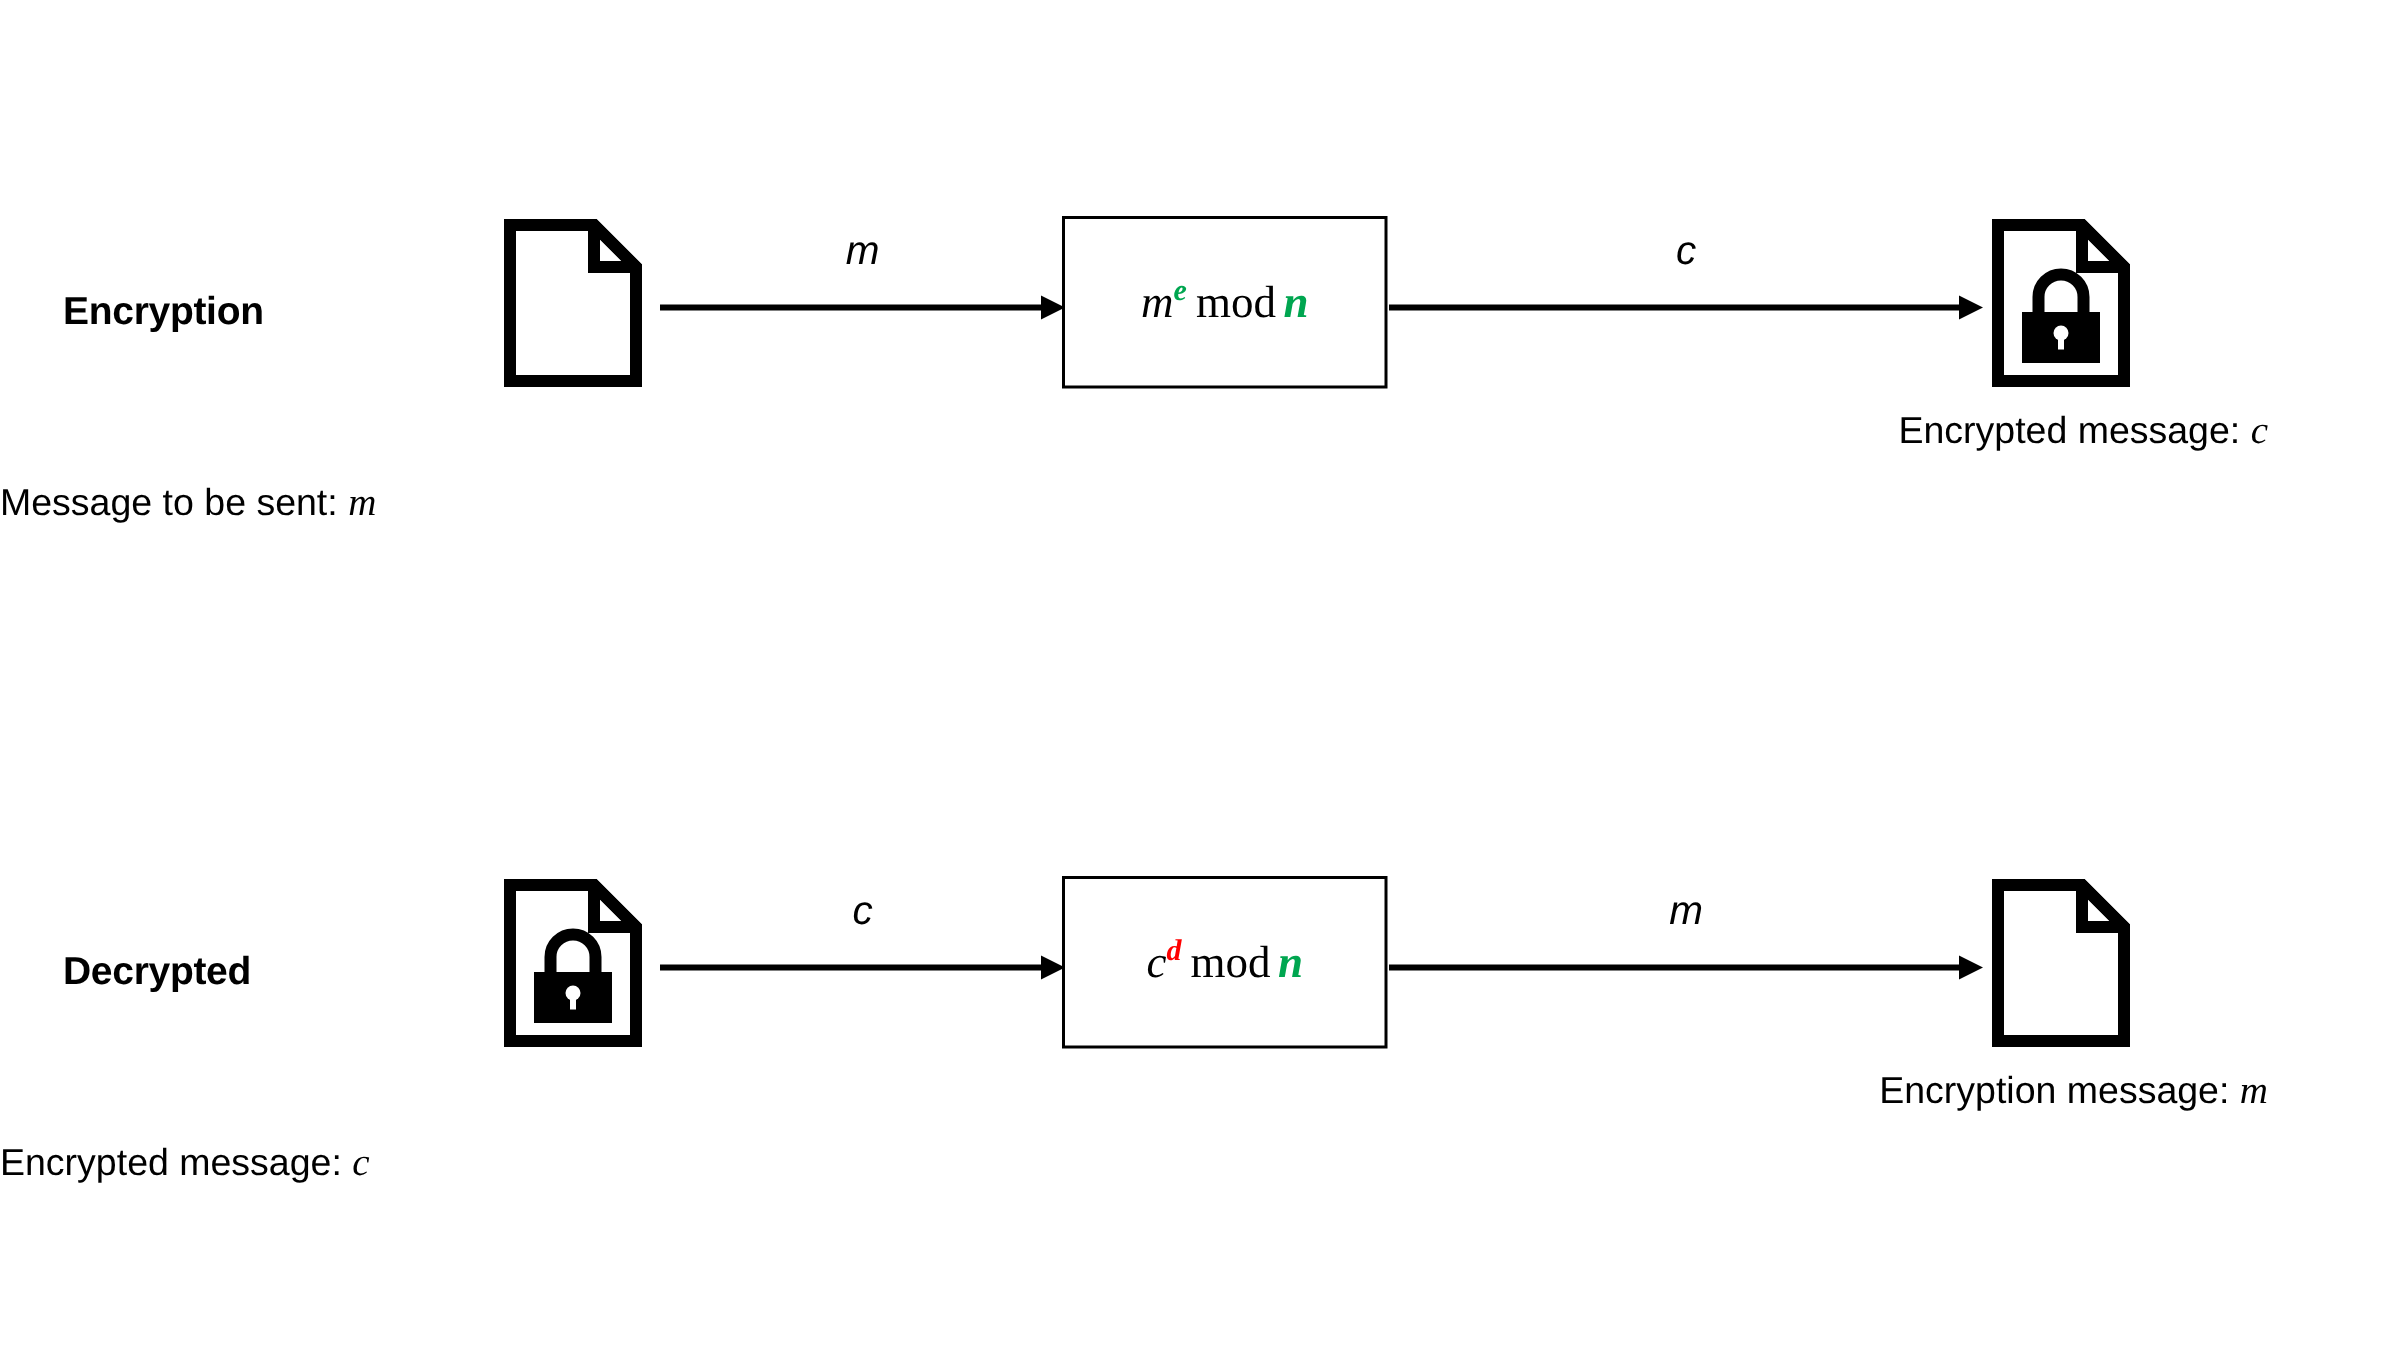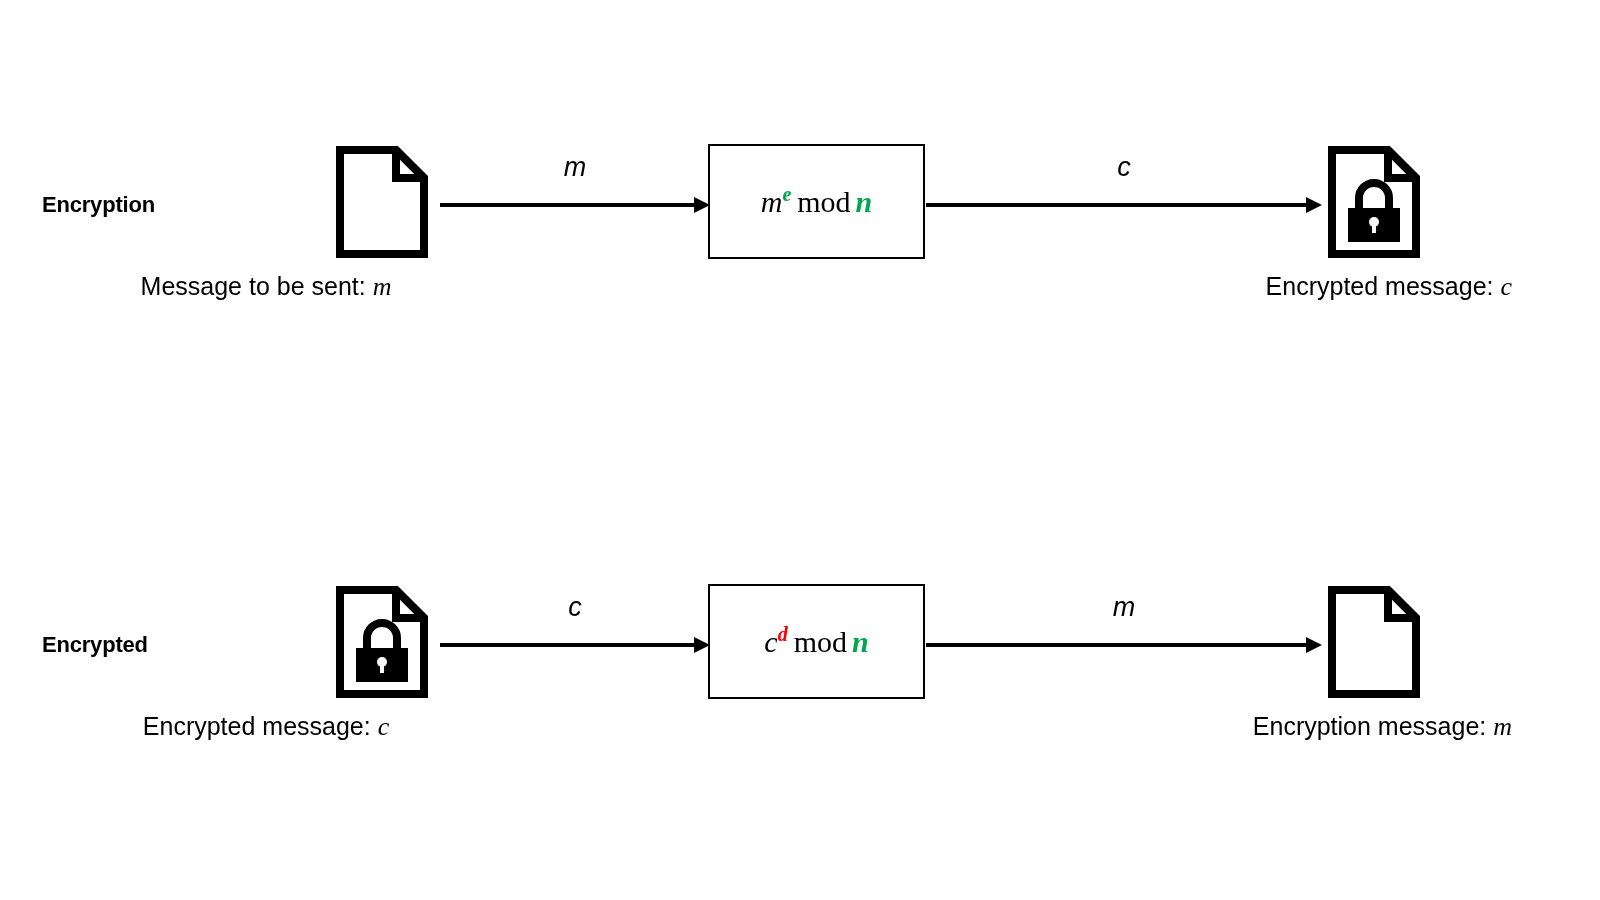--- a/index.html
+++ b/index.html
@@ -28,21 +28,21 @@
     width: 1600px;
   }
   .row-encryption { top: 130px; }
   .row-decryption { top: 570px; }
 
   
   .section-title {
     position: absolute;
     left: 42px;
     top: 62px;
-    font-size: 22px;
+    font-size: 26px;
     font-weight: bold;
     letter-spacing: -0.2px;
     white-space: nowrap;
   }
 
   
   .doc-icon {
     position: absolute;
     left: 336px;
     top: 16px;
@@ -54,21 +54,22 @@
   
   .caption {
     position: absolute;
     top: 142px;
     font-size: 25px;
     white-space: nowrap;
   }
   .caption-left {
     left: 0;
     width: 532px;
-    text-align: center;
+    text-align: left;
+    margin-top: 48px;
   }
   .caption-right {
     left: 1000px;
     width: 512px;
     text-align: right;
   }
   .caption .var {
     font-family: "Liberation Serif", serif;
     font-style: italic;
     font-size: 26px;
@@ -189,21 +190,21 @@
       </svg>
     </div>
 
     <div class="caption caption-right">
       <span>Encrypted message: </span><span class="var">c</span>
     </div>
   </div>
 
   <div class="row row-decryption">
 
-    <div class="section-title">Encrypted</div>
+    <div class="section-title">Decrypted</div>
 
     <div class="doc-icon">
       <svg viewBox="0 0 92 112" xmlns="http://www.w3.org/2000/svg" aria-hidden="true">
         <path d="M4 4 H60 L88 32 V108 H4 Z" fill="none" stroke="#000000" stroke-width="8" stroke-linejoin="miter"></path>
         <path d="M60 4 L60 32 L88 32 Z" fill="none" stroke="#000000" stroke-width="8" stroke-linejoin="miter"></path>
         <path d="M31 62 V52 a15 15 0 0 1 30 0 V62" fill="none" stroke="#000000" stroke-width="8"></path>
         <rect x="20" y="62" width="52" height="34" fill="#000000"></rect>
         <circle cx="46" cy="76" r="5" fill="#ffffff"></circle>
         <rect x="44" y="76" width="4" height="11" fill="#ffffff"></rect>
       </svg>

